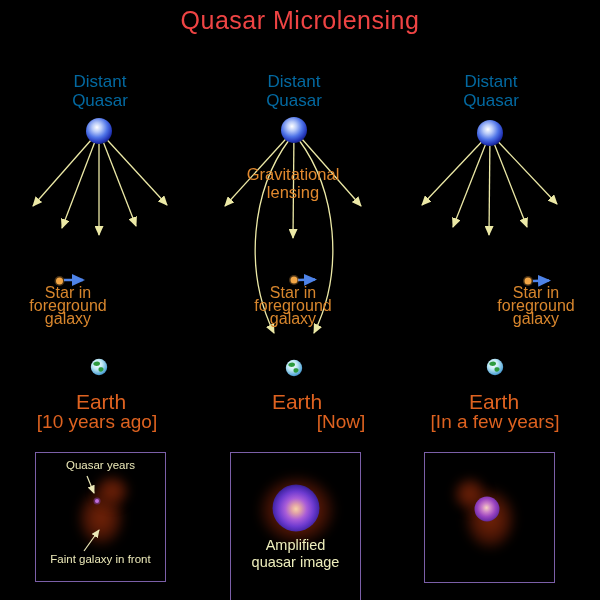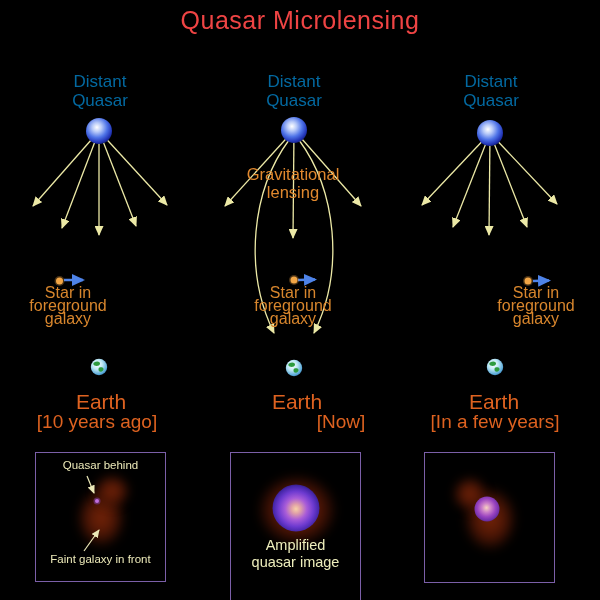--- a/index.html
+++ b/index.html
@@ -24,21 +24,21 @@
   #overlay{position:absolute;left:0;top:0;z-index:2;pointer-events:none;}
 </style>
 </head>
 <body>
 
 <div id="canvas">
 
   <div class="panel" style="left:35px;top:452px;width:131px;height:130px;">
     <div class="blob core" style="left:33px;top:26px;width:64px;height:78px;"></div>
     <div class="blob core" style="left:52px;top:16px;width:48px;height:44px;"></div>
-    <div class="panel-label" style="top:6px;">Quasar behind</div>
+    <div class="panel-label" style="top:6px;">Quasar years</div>
     <div class="panel-label" style="top:100px;">Faint galaxy in front</div>
   </div>
 
   <div class="panel" style="left:230px;top:452px;width:131px;height:155px;">
     <div class="blob glow" style="left:16px;top:12px;width:100px;height:90px;"></div>
     <div class="panel-caption" style="top:84px;">Amplified
 quasar image</div>
   </div>
 
   <div class="panel" style="left:424px;top:452px;width:131px;height:131px;">

